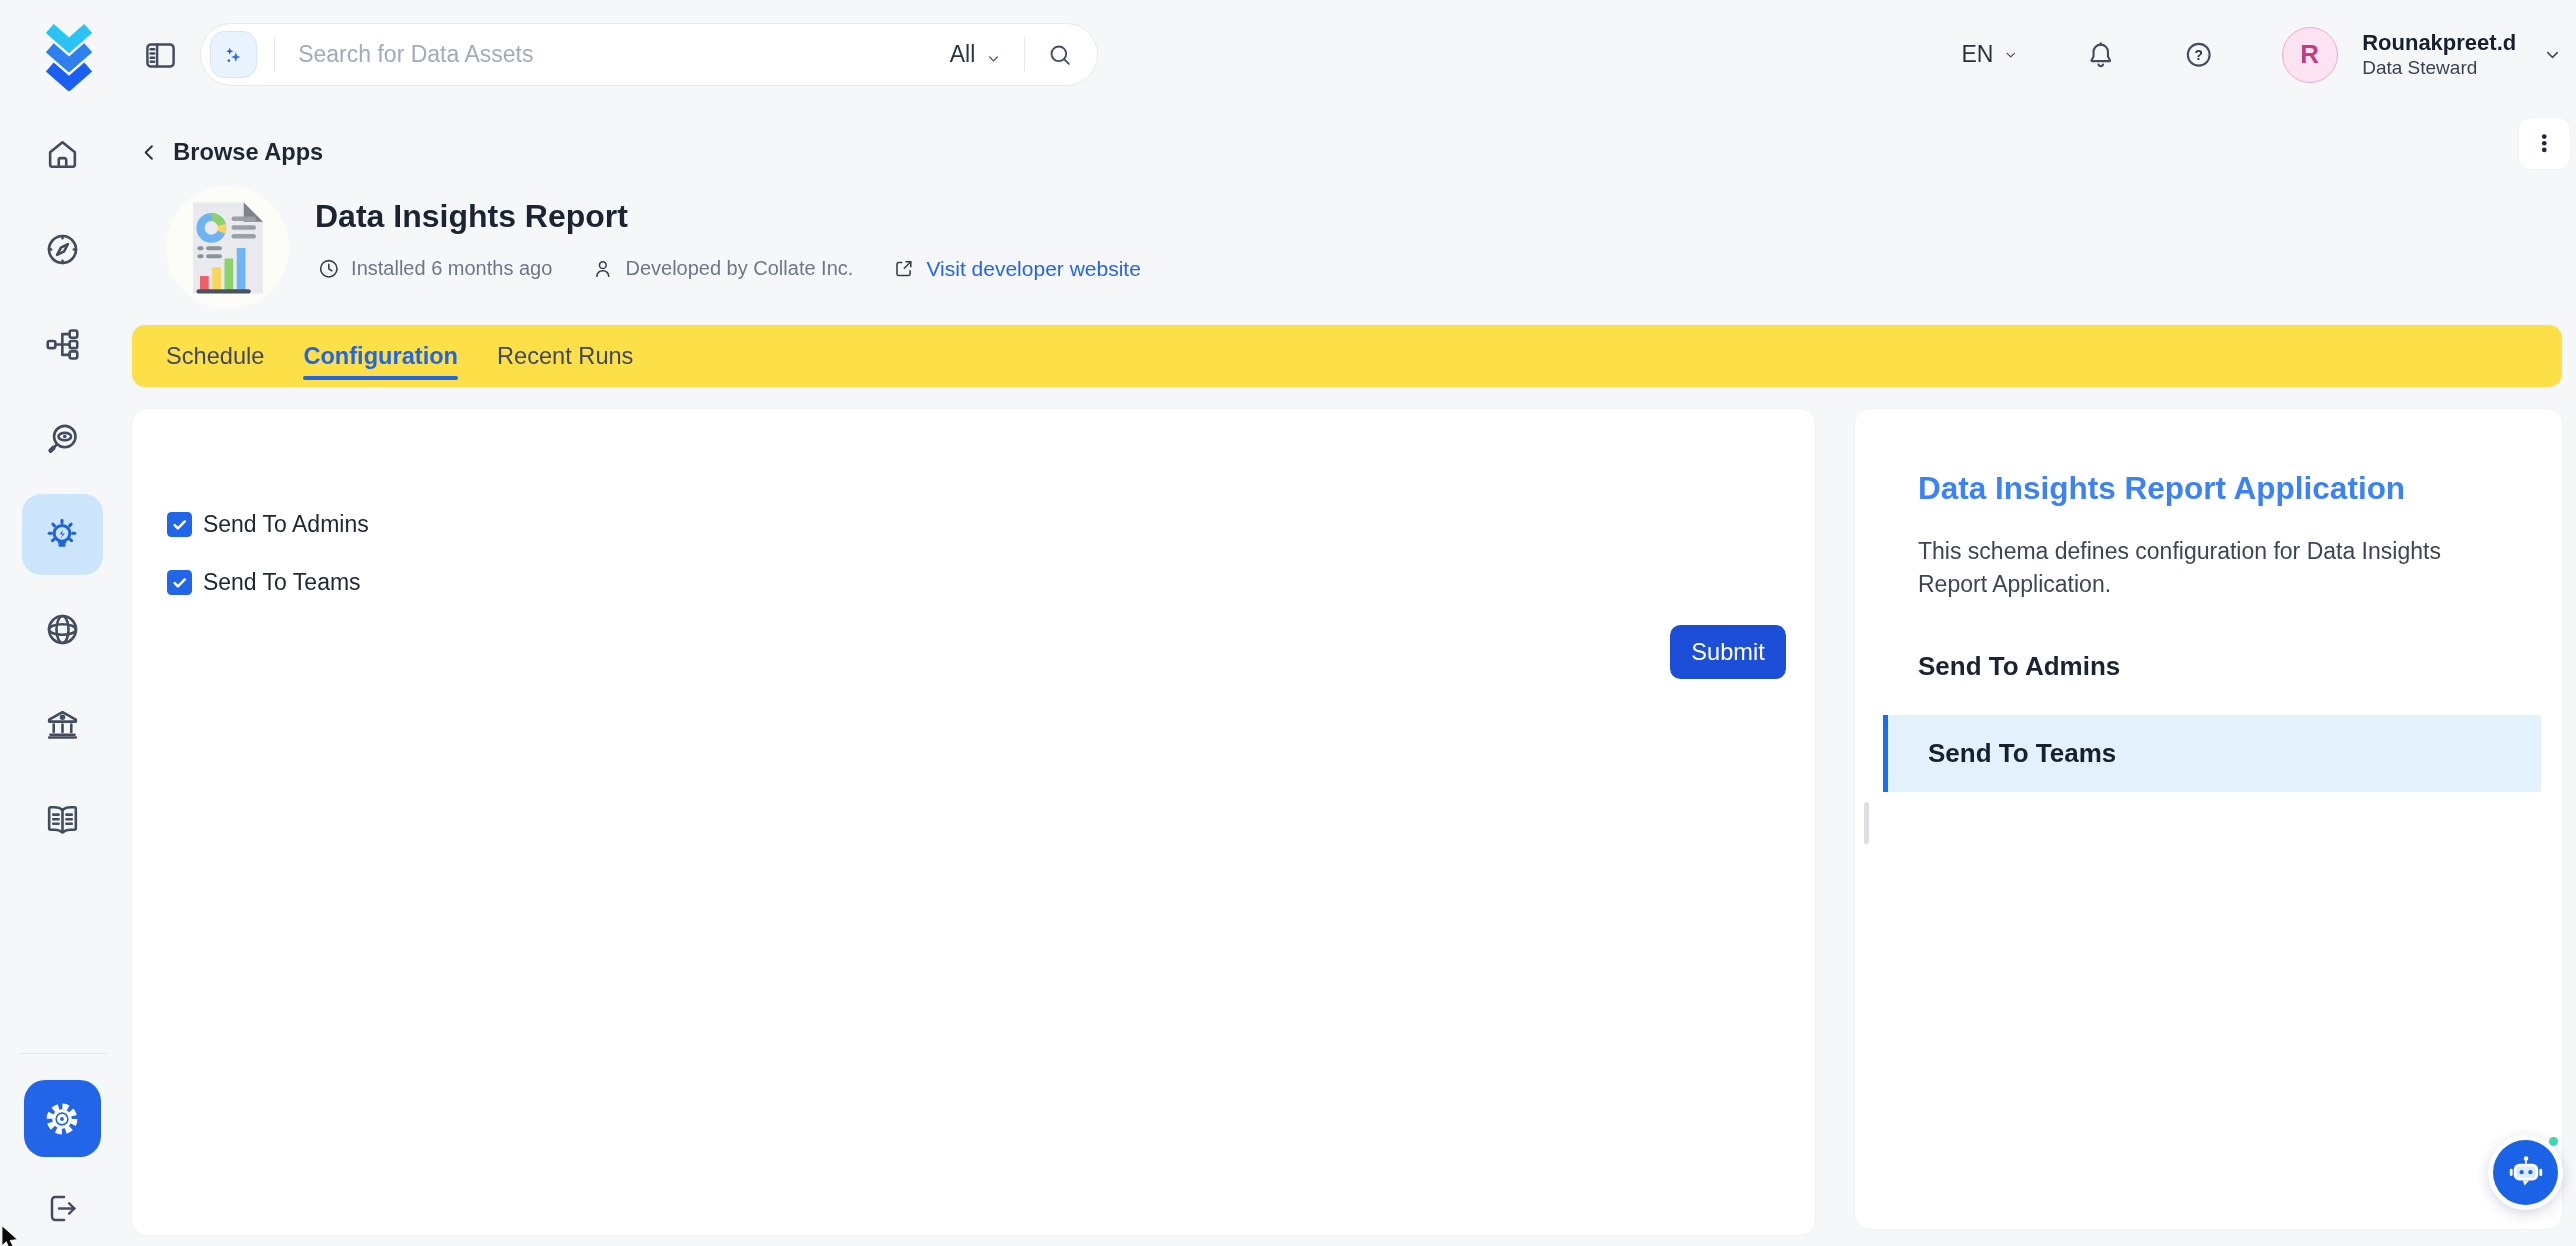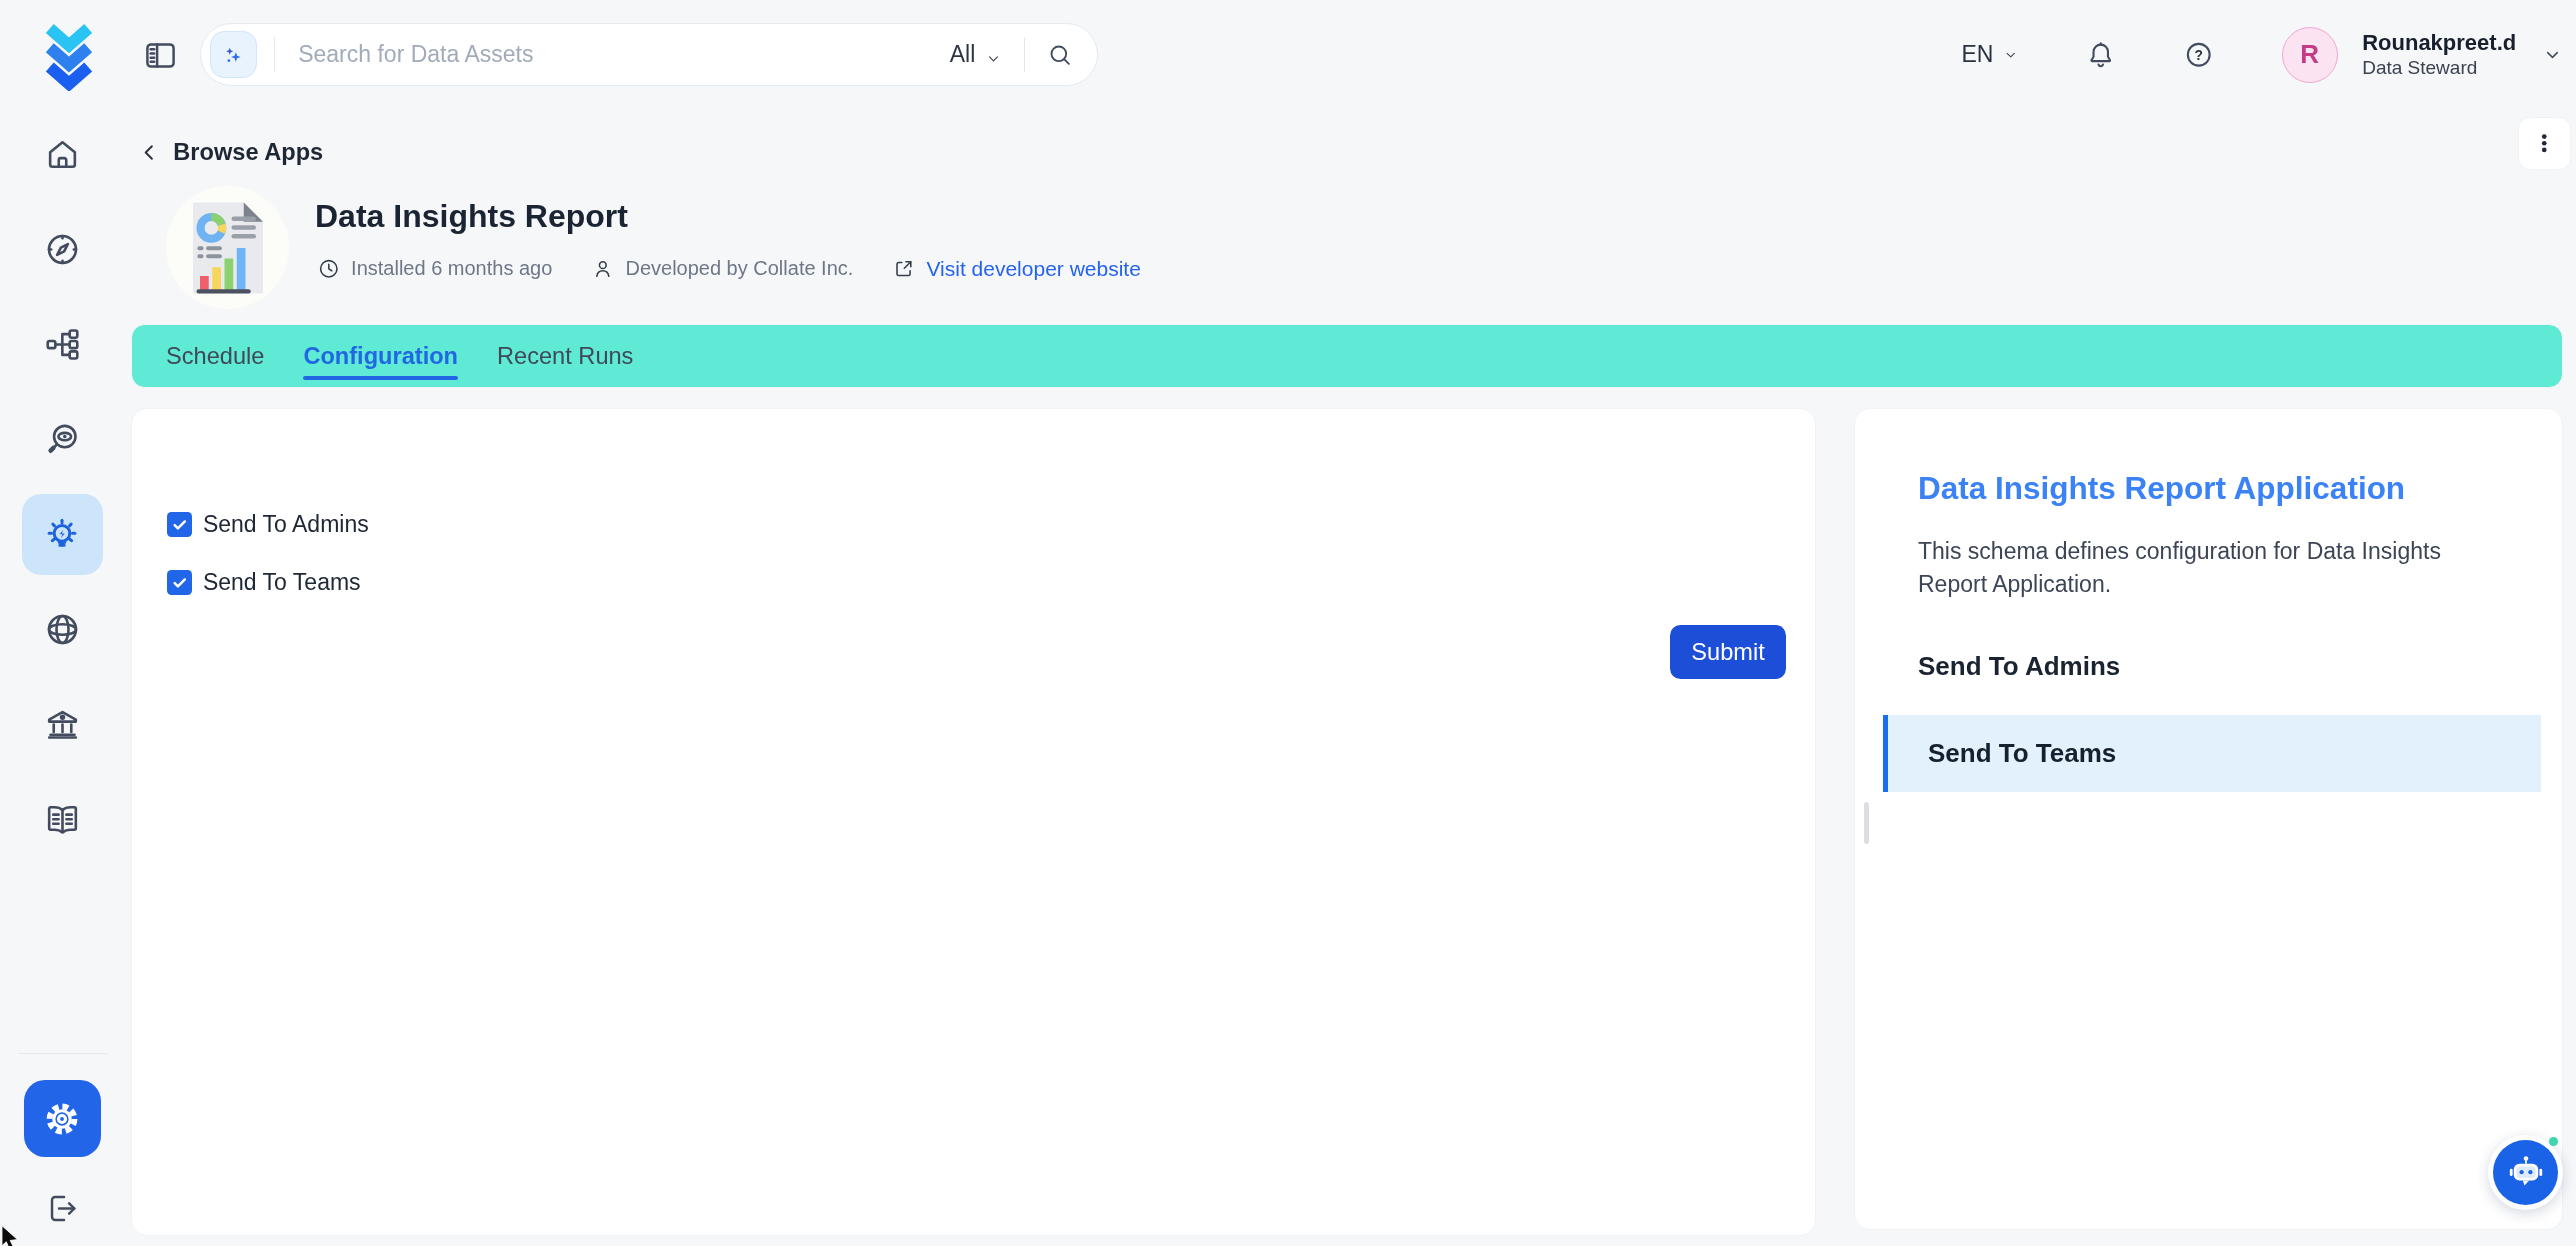--- a/index.html
+++ b/index.html
@@ -72,21 +72,21 @@
     border-radius: 12.3px; display: flex; align-items: center; justify-content: center; cursor: pointer; }
   .app-avatar { left: 166px; top: 186px; width: 123px; height: 123px; border-radius: 50%; background: #fcfcf9;
     display: flex; align-items: center; justify-content: center; }
   .app-title { left: 315px; top: 198px; font-size: 32px; font-weight: 700; color: #1b2433; }
   .meta-row { left: 317px; top: 257px; display: flex; align-items: center; gap: 39px; }
   .meta-item { display: flex; align-items: flex-start; gap: 10.5px; }
   .meta-text { font-size: 20px; color: #6e7787; }
   .meta-link { font-size: 21px; font-weight: 500; color: #2563ec; cursor: pointer; }
 
   
-  .tabs-card { left: 131px; top: 324px; width: 2432px; height: 64px; background: #5eead4;
+  .tabs-card { left: 131px; top: 324px; width: 2432px; height: 64px; background: #fde047;
     border: 0.9px solid #f0f2f6; border-radius: 14px; display: flex; align-items: stretch; padding-left: 34px; gap: 39px; }
   .tab { position: relative; display: flex; align-items: center; font-size: 23.6px; font-weight: 500; color: #40485a; cursor: pointer; }
   .tab.active { color: #2266e3; font-weight: 700; }
   .tab.active::after { content: ""; position: absolute; left: 0; right: 0; bottom: 7px; height: 4.4px; border-radius: 2.6px; background: #2266e3; }
 
   
   .form-card { left: 131px; top: 408px; width: 1685px; height: 828px; background: #fff;
     border: 0.9px solid #f0f2f6; border-radius: 15.8px; }
   .checkbox-row { display: flex; align-items: center; gap: 11.4px; margin-left: 35px; }
   .checkbox-row.first { margin-top: 102px; }

